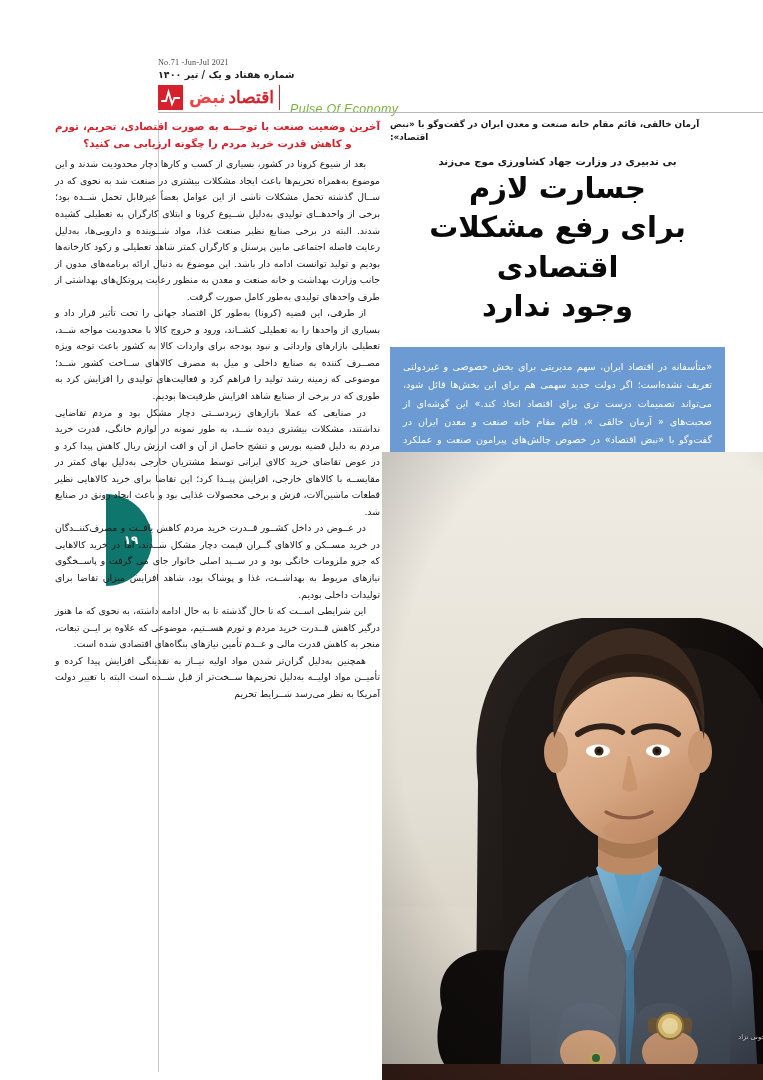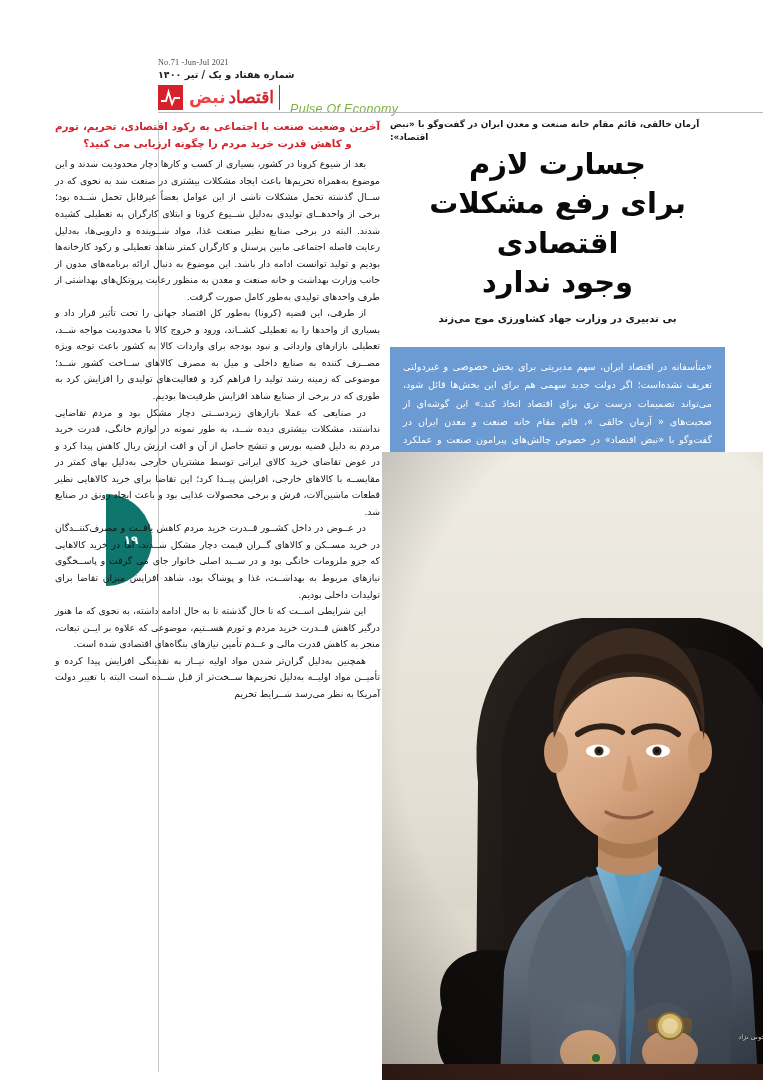--- a/index.html
+++ b/index.html
@@ -260,35 +260,35 @@
 
   <div id="page-badge">
     <span>۱۹</span>
   </div>
 
   <div id="col-divider"></div>
 
   <div id="right-col">
     <div id="kicker">آرمان خالقی، قائم مقام خانه صنعت و معدن ایران در گفت‌وگو با «نبض اقتصاد»:</div>
 
+    <div id="subhead">بی تدبیری در وزارت جهاد کشاورزی موج می‌زند</div>
+
     <div id="headline">
       <span class="hl-line">جسارت لازم</span>
       <span class="hl-line">برای رفع مشکلات اقتصادی</span>
       <span class="hl-line">وجود ندارد</span>
     </div>
 
-    <div id="subhead">بی تدبیری در وزارت جهاد کشاورزی موج می‌زند</div>
-
     <div id="pullquote">«متأسفانه در اقتصاد ایران، سهم مدیریتی برای بخش خصوصی و غیردولتی تعریف نشده‌است؛ اگر دولت جدید سهمی هم برای این بخش‌ها قائل شود، می‌تواند تصمیمات درست تری برای اقتصاد اتخاذ کند.» این گوشه‌ای از صحبت‌های « آرمان خالقی »، قائم مقام خانه صنعت و معدن ایران در گفت‌و‌گو با «نبض اقتصاد» در خصوص چالش‌های پیرامون صنعت و عملکرد دولت پیشین در رویارویی با این چالش‌هاست. متن کامل این گفت‌و‌گو را در ادامه می‌خوانید.</div>
 
     <div id="byline">مریم حق بیان</div>
   </div>
 
   <div id="left-col">
-    <div id="q-lead">آخرین وضعیت صنعت با اجتماعی به رکود اقتصادی، تحریم، تورم و کاهش قدرت خرید مردم را چگونه ارزیابی می کنید؟</div>
+    <div id="q-lead">آخرین وضعیت صنعت با توجـــه به صورت اقتصادی، تحریم، تورم و کاهش قدرت خرید مردم را چگونه ارزیابی می کنید؟</div>
 
     <p class="body-p">بعد از شیوع کرونا در کشور، بسیاری از کسب و کارها دچار محدودیت شدند و این موضوع به‌همراه تحریم‌ها باعث ایجاد مشکلات بیشتری در صنعت شد به نحوی که در ســال گذشته تحمل مشکلات ناشی از این عوامل بعضاً غیرقابل تحمل شــده بود؛ برخی از واحدهــای تولیدی به‌دلیل شــیوع کرونا و ابتلای کارگران به تعطیلی کشیده شدند. البته در برخی صنایع نظیر صنعت غذا، مواد شــوینده و دارویی‌ها، به‌دلیل رعایت فاصله اجتماعی مابین پرسنل و کارگران کمتر شاهد تعطیلی و رکود کارخانه‌ها بودیم و تولید توانست ادامه دار باشد. این موضوع به دنبال ارائه برنامه‌های مدون از جانب وزارت بهداشت و خانه صنعت و معدن به منظور رعایت پروتکل‌های بهداشتی از طرف واحدهای تولیدی به‌طور کامل صورت گرفت.</p>
     <p class="body-p">از طرفی، این قضیه (کرونا) به‌طور کل اقتصاد جهانی را تحت تأثیر قرار داد و بسیاری از واحدها را به تعطیلی کشــاند، ورود و خروج کالا با محدودیت مواجه شــد، تعطیلی بازارهای وارداتی و نبود بودجه برای واردات کالا به کشور باعث توجه ویژه مصــرف کننده به صنایع داخلی و میل به مصرف کالاهای ســاخت کشور شــد؛ موضوعی که زمینه رشد تولید را فراهم کرد و فعالیت‌های تولیدی را افزایش کرد به طوری که در برخی از صنایع شاهد افزایش ظرفیت‌ها بودیم.</p>
     <p class="body-p">در صنایعی که عملا بازارهای زبردســتی دچار مشکل بود و مردم تقاضایی نداشتند، مشکلات بیشتری دیده شــد، به طور نمونه در لوازم خانگی، قدرت خرید مردم به دلیل قضیه بورس و تنشج حاصل از آن و افت ارزش ریال کاهش پیدا کرد و در عوض تقاضای خرید کالای ایرانی توسط مشتریان خارجی به‌دلیل بهای کمتر در مقایســه با کالاهای خارجی، افزایش پیــدا کرد؛ این تقاضا برای خرید کالاهایی نظیر قطعات ماشین‌آلات، فرش و برخی محصولات غذایی بود و باعث ایجاد رونق در صنایع شد.</p>
     <p class="body-p narrow">در عــوض در داخل کشــور قــدرت خرید مردم کاهش یافــت و مصرف‌کننــدگان در خرید مســکن و کالاهای گــران قیمت دچار مشکل شــدند، اما در خرید کالاهایی که جزو ملزومات خانگی بود و در ســبد اصلی خانوار جای می گرفت و پاســخگوی نیازهای مربوط به بهداشــت، غذا و پوشاک بود، شاهد افزایش میزان تقاضا برای تولیدات داخلی بودیم.</p>
     <p class="body-p narrow">این شرایطی اســت که تا حال گذشته تا به حال ادامه داشته، به نحوی که ما هنوز درگیر کاهش قــدرت خرید مردم و تورم هســتیم، موضوعی که علاوه بر ایــن تبعات، منجر به کاهش قدرت مالی و عــدم تأمین نیازهای بنگاه‌های اقتصادی شده است.</p>
     <p class="body-p narrow">همچنین به‌دلیل گران‌تر شدن مواد اولیه نیــاز به نقدینگی افزایش پیدا کرده و تأمیــن مواد اولیــه به‌دلیل تحریم‌ها ســخت‌تر از قبل شــده است البته با تغییر دولت آمریکا به نظر می‌رسد شــرایط تحریم</p>
   </div>
 
   <div id="photo">

